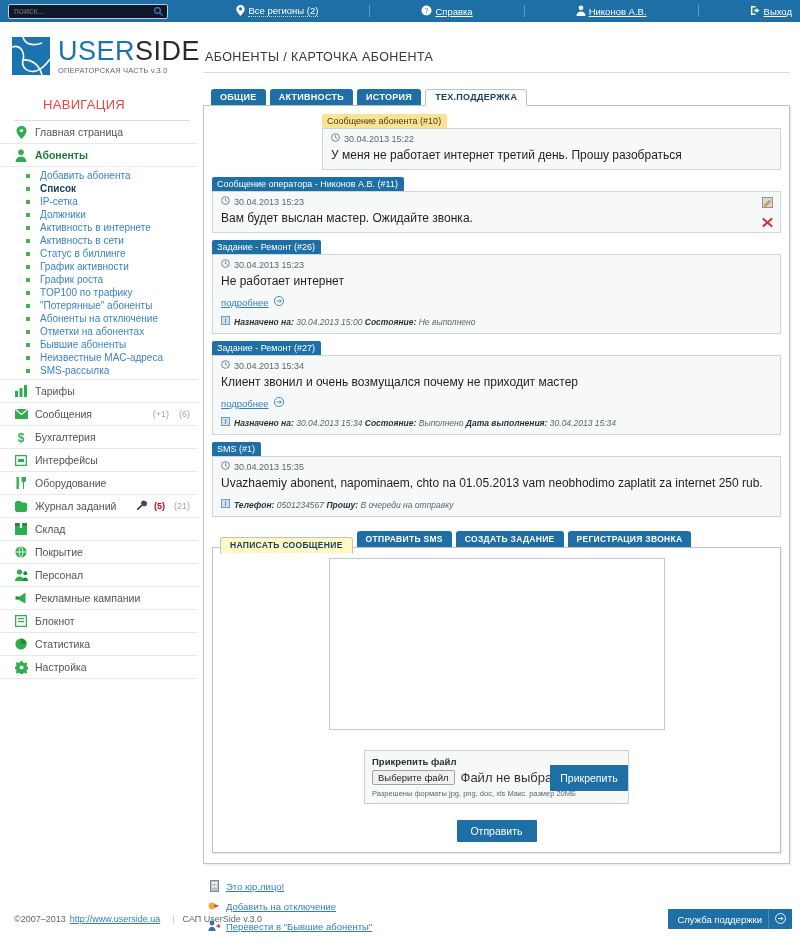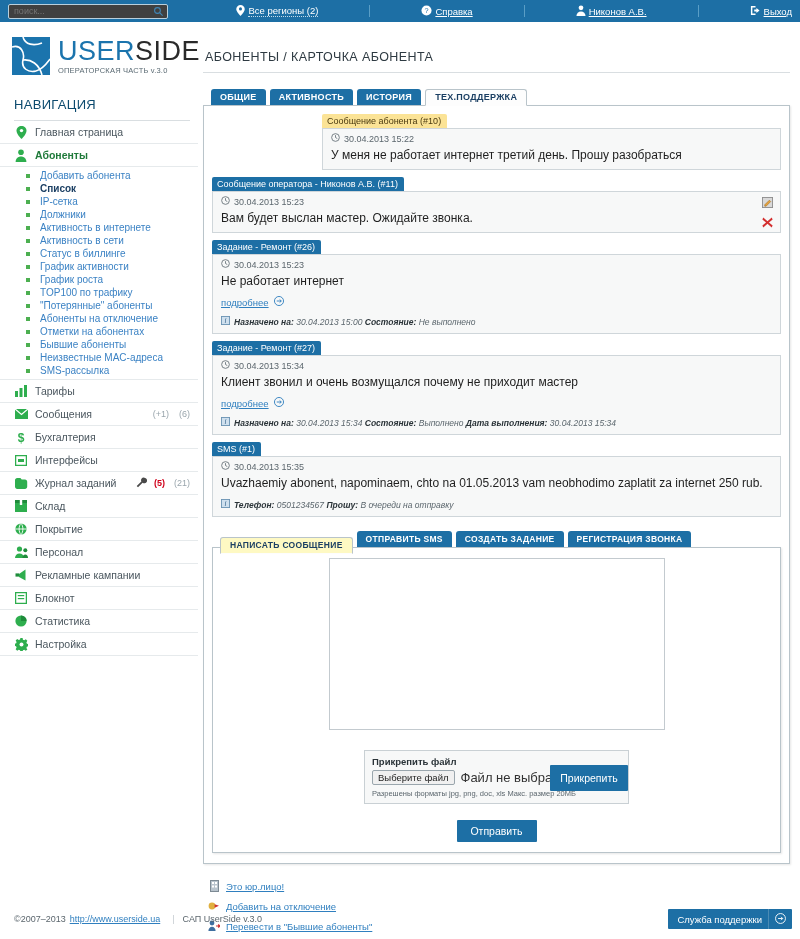--- a/index.html
+++ b/index.html
@@ -15,21 +15,21 @@
   a { text-decoration:underline; }
 
   
   .topbar {
     height:22px; background:#1d6fa5;
     display:flex; align-items:center; justify-content:space-between;
     padding:0 8px;
   }
   .search-wrap {
     position:relative; width:160px; height:15px;
-    background:#404040; border:1px solid #b9cfdc; border-radius:2px;
+    background:#0f172a; border:1px solid #b9cfdc; border-radius:2px;
     display:flex; align-items:flex-end;
   }
   .search-input {
     border:0; outline:0; background:transparent;
     font-family:"Liberation Sans", sans-serif; font-size:9px;
     color:#9aa6ad; padding:0 18px 0 5px; width:100%; height:13px;
   }
   .search-icon {
     position:absolute; right:3px; top:1px;
     width:11px; height:11px; color:#4a8bb5;
@@ -48,21 +48,21 @@
 
   
   .logo-row { display:flex; align-items:flex-start; padding:5px 0 0 12px; }
   .logo-mark { width:38px; height:38px; background:#1b74ad; position:relative; overflow:hidden; flex:none; }
   .logo-mark svg { position:absolute; left:0; top:0; }
   .logo-text { margin-left:8px; }
   .logo-word { font-size:27px; letter-spacing:0.5px; line-height:28px; color:#1b74ad; font-weight:300; }
   .logo-word .dark { color:#2a2a2a; }
   .logo-sub { font-size:7.5px; color:#5a6a73; letter-spacing:0.2px; margin-top:1px; }
 
-  .nav-title { font-size:13px; color:#0c4a6e; padding:22px 0 8px 14px; letter-spacing:0.3px; }
+  .nav-title { font-size:13px; color:#ef4444; padding:22px 0 8px 14px; letter-spacing:0.3px;margin-left:29px; }
   .nav-hr { height:1px; background:#d9dee1; margin:0 8px 0 14px; }
 
   .nav-item {
     display:flex; align-items:center; height:23px;
     padding:0 8px 0 14px; border-bottom:1px solid #e6eaec;
     color:#4a565e; font-size:10.5px; cursor:pointer;
   }
   .nav-item .ic { width:14px; height:14px; margin-right:7px; flex:none; display:flex; align-items:center; justify-content:center; }
   .nav-item .lbl { flex:1; white-space:nowrap; overflow:hidden; }
   .nav-item.active .lbl { color:#1f7a3a; font-weight:bold; }
@@ -381,20 +381,29 @@
     <div class="nav-item">
       <span class="ic">
         <svg width="12" height="11" viewBox="0 0 12 11">
             <rect x="0.6" y="0.6" width="10.8" height="9.8" fill="none" stroke="#2eae4e" stroke-width="1.3"></rect>
             <rect x="3" y="4" width="6" height="3" fill="#2eae4e"></rect>
           </svg>
       </span>
       <span class="lbl">Интерфейсы</span>
     </div>
 
+    <div class="nav-item">
+      <span class="ic">
+        <svg width="11" height="12" viewBox="0 0 11 12">
+            <rect x="0.5" y="0" width="2.4" height="12" fill="#2eae4e"></rect>
+            <path d="M6 0h4v4l-2 1.5V12H7V5.5L5.5 4.2V0z" fill="#2eae4e"></path>
+          </svg>
+      </span>
+      <span class="lbl">Оборудование</span>
+    </div>
 
     <div class="nav-item">
       <span class="ic">
         <svg width="13" height="11" viewBox="0 0 13 11">
             <path d="M0 2.2C0 1 1 0 2.2 0h3.2l1.3 1.6H10c1.2 0 2.2 1 2.2 2.2V8.8C12.2 10 11.2 11 10 11H2.2C1 11 0 10 0 8.8z" fill="#2eae4e"></path>
           </svg>
       </span>
       <span class="lbl">Журнал заданий</span>
       <span style="margin-right:3px">
         <svg width="11" height="11" viewBox="0 0 12 12">

